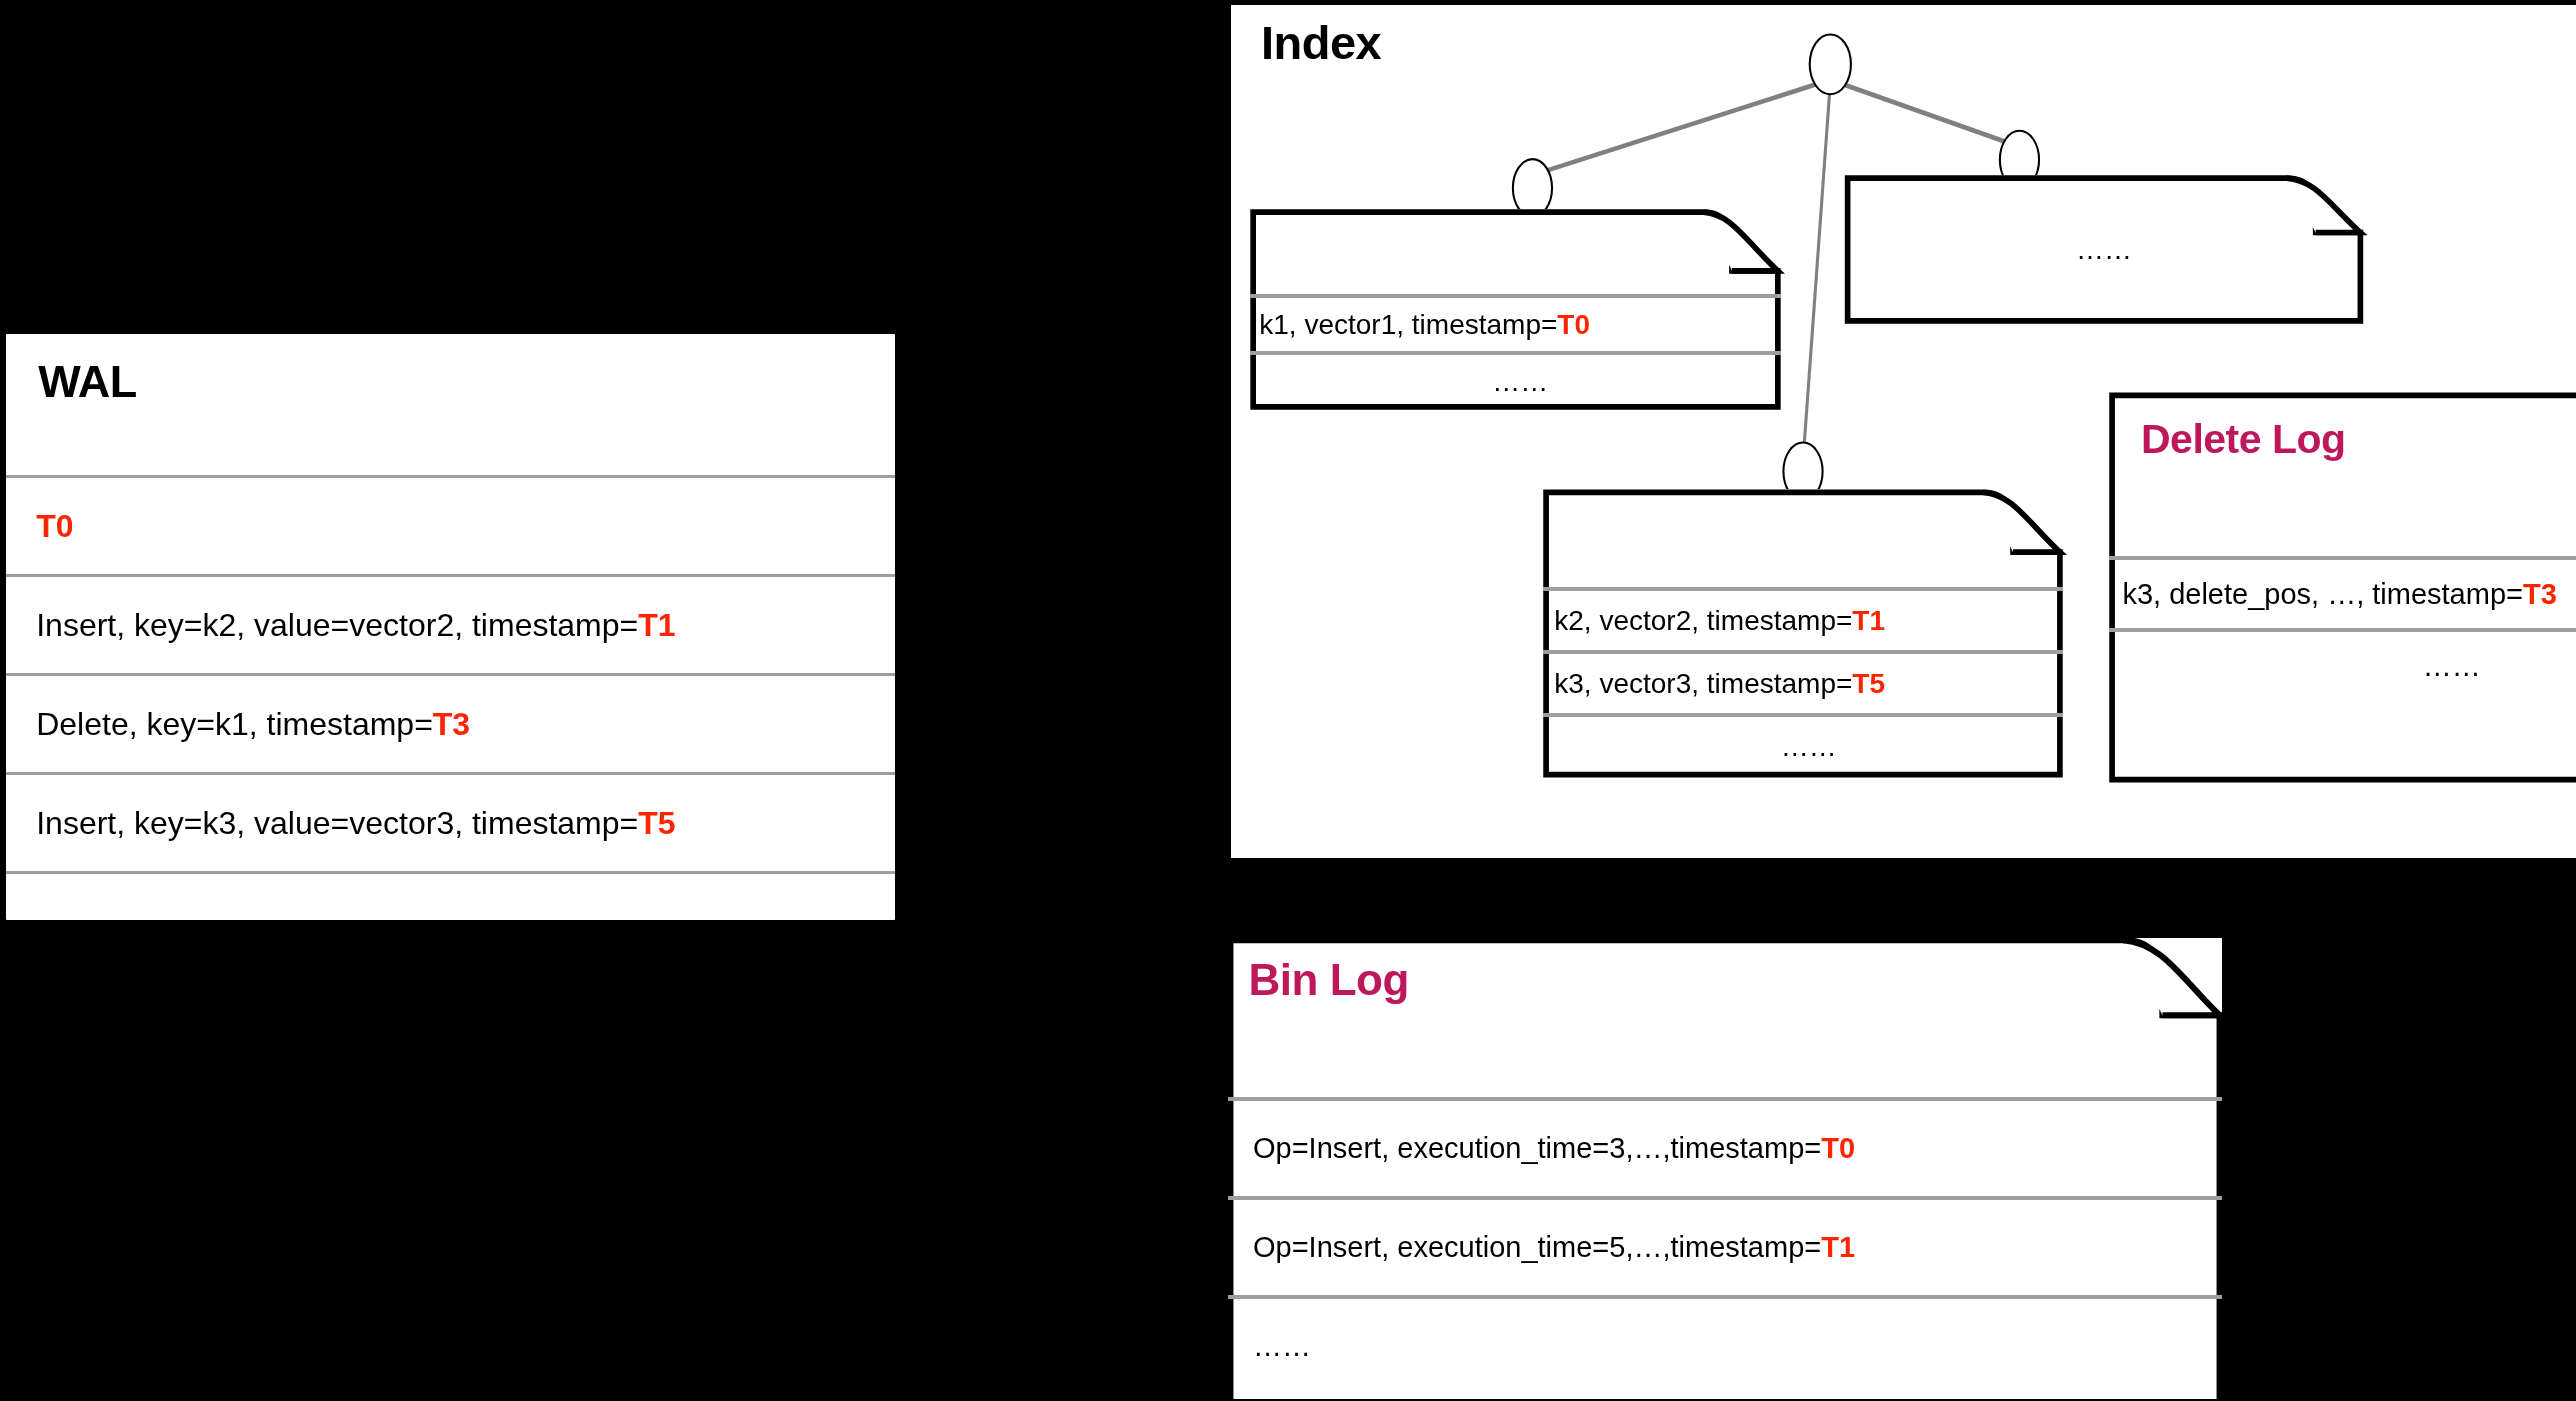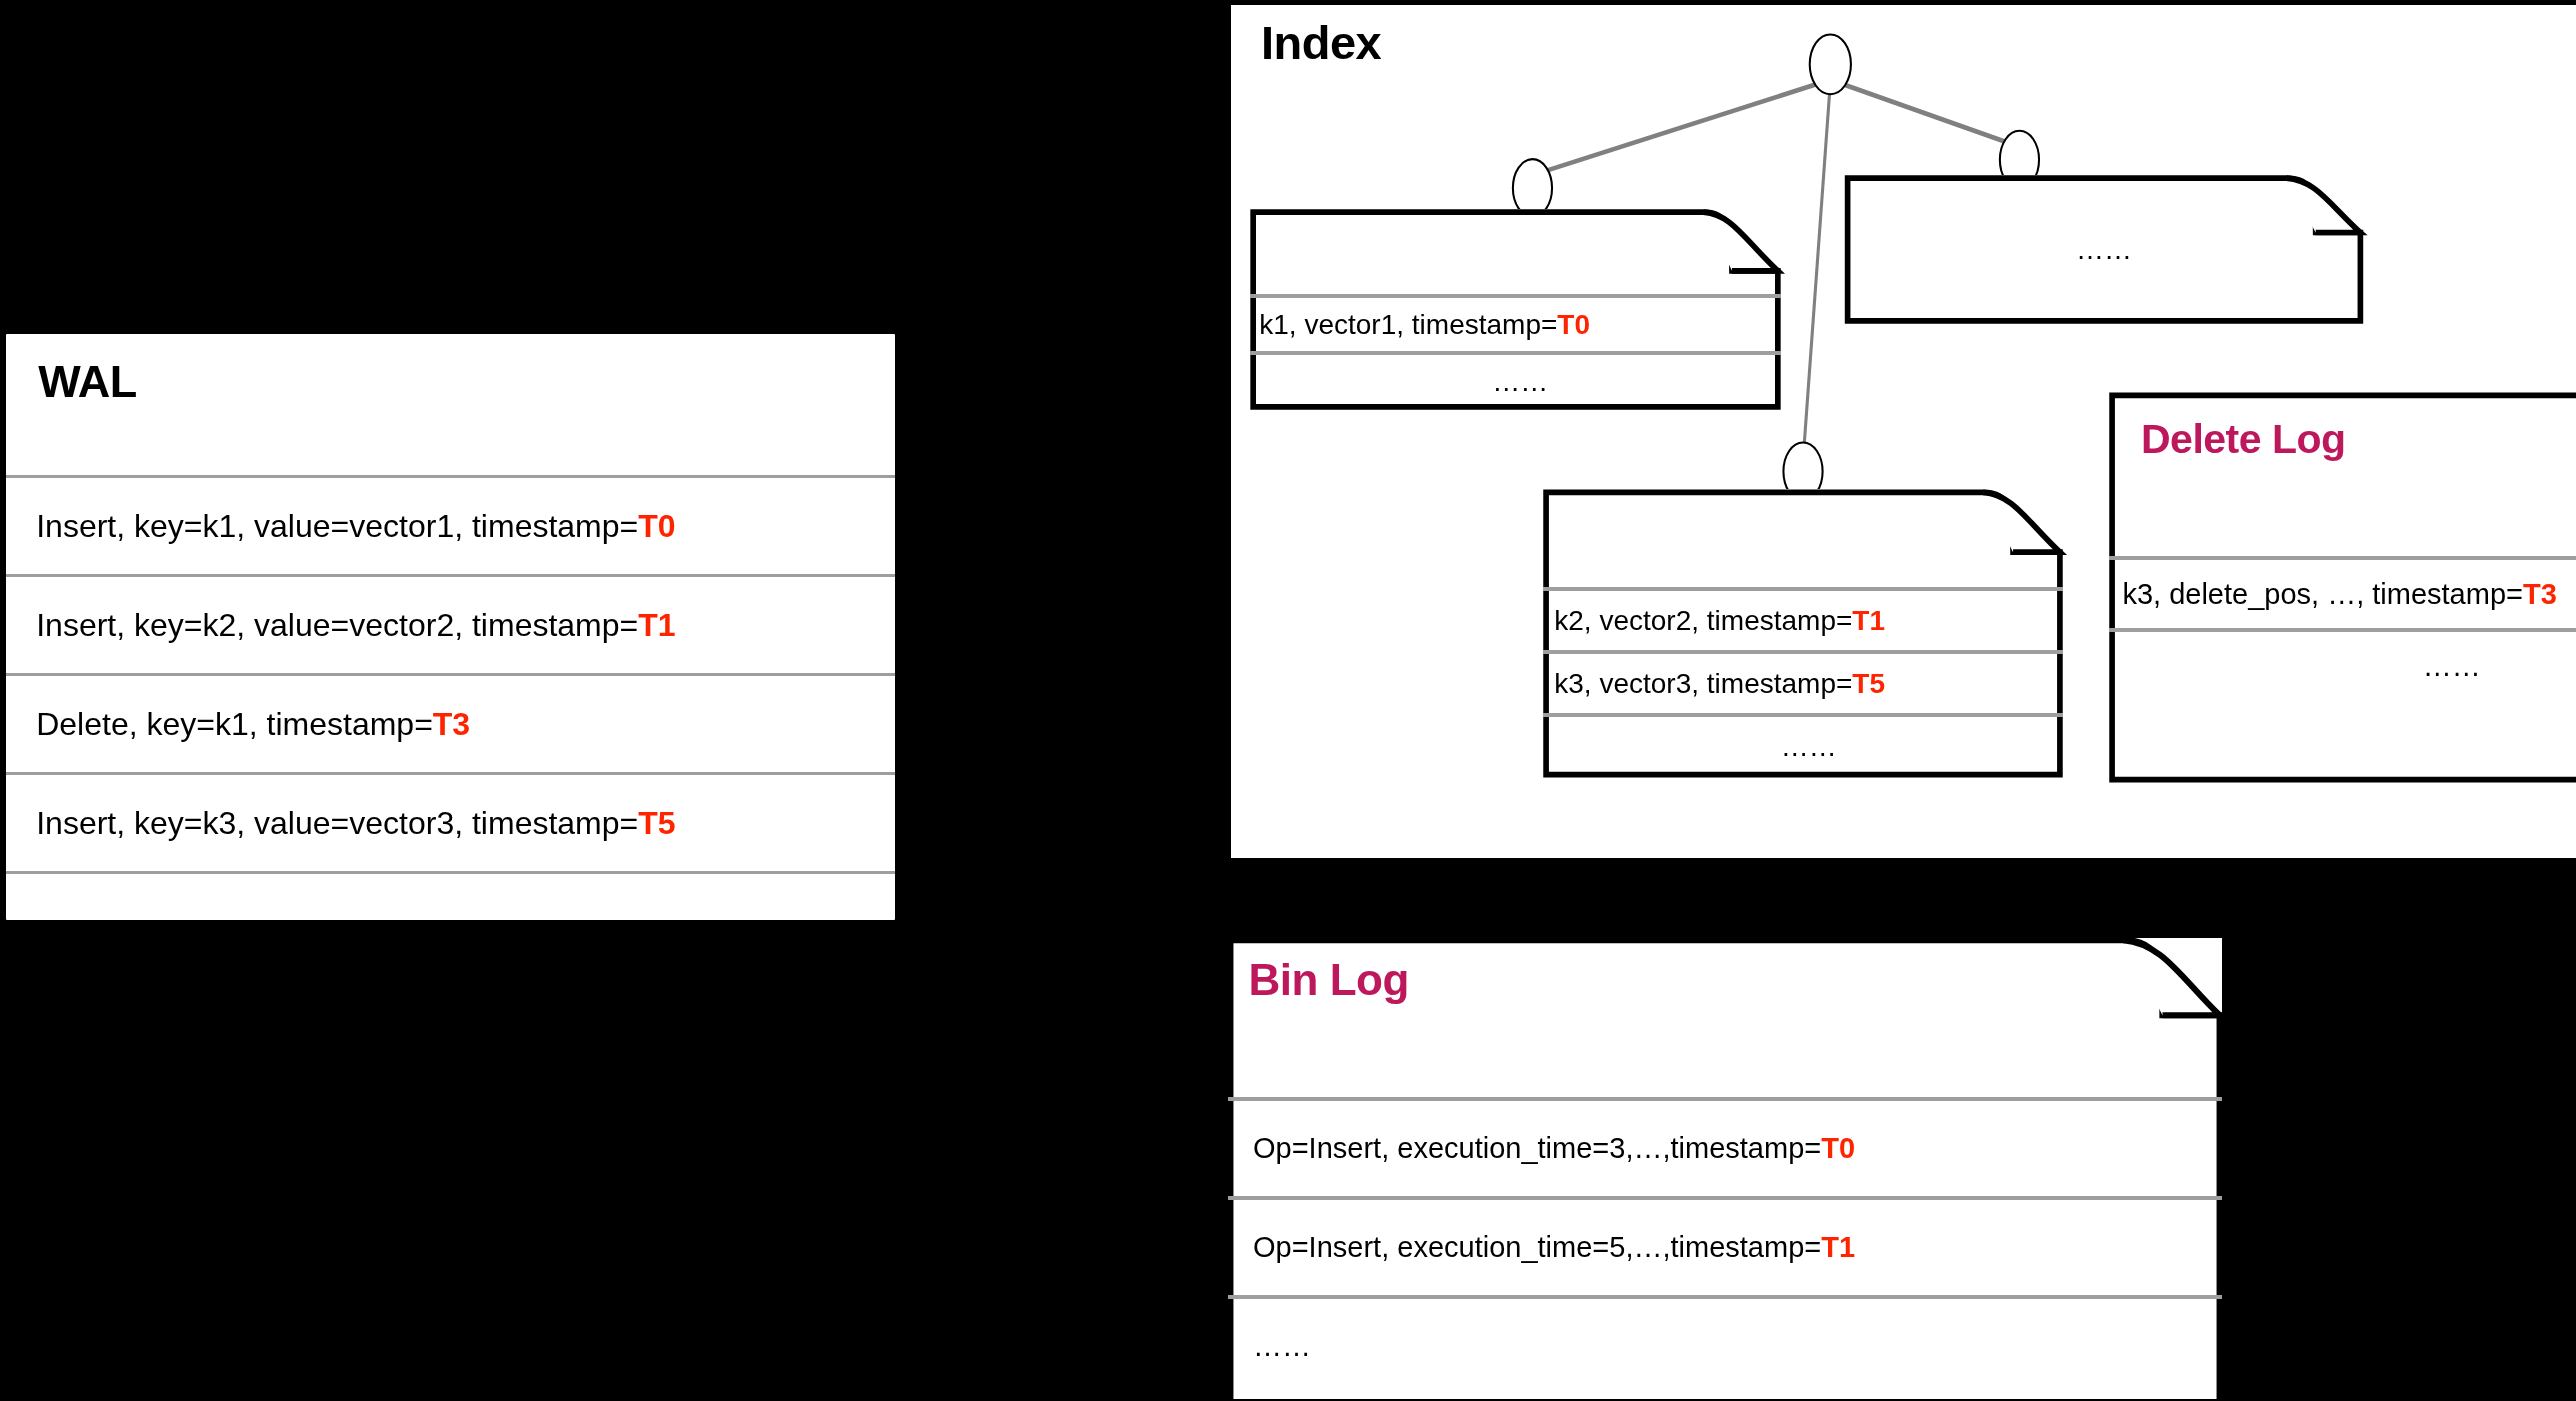--- a/index.html
+++ b/index.html
@@ -66,21 +66,20 @@
 
   svg.fold{position:absolute;left:0;top:0;overflow:visible;}
 </style>
 </head>
 <body>
 
 <div class="panel" id="wal">
   <div class="wal-title">WAL</div>
   <div class="wal-rows">
     <div class="wal-row">
-      <span>Insert, key=k1, value=vector1, timestamp=</span>
         <span class="ts">T0</span>
     </div>
     <div class="wal-row">
       <span>Insert, key=k2, value=vector2, timestamp=</span>
         <span class="ts">T1</span>
     </div>
     <div class="wal-row">
       <span>Delete, key=k1, timestamp=</span>
         <span class="ts">T3</span>
     </div>

